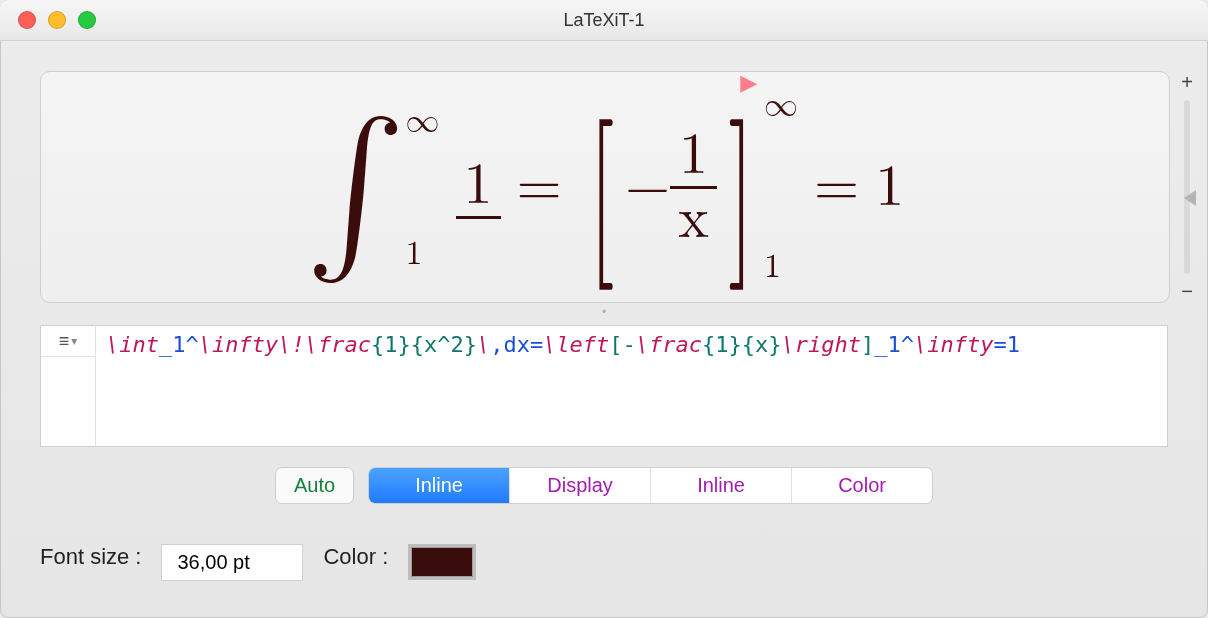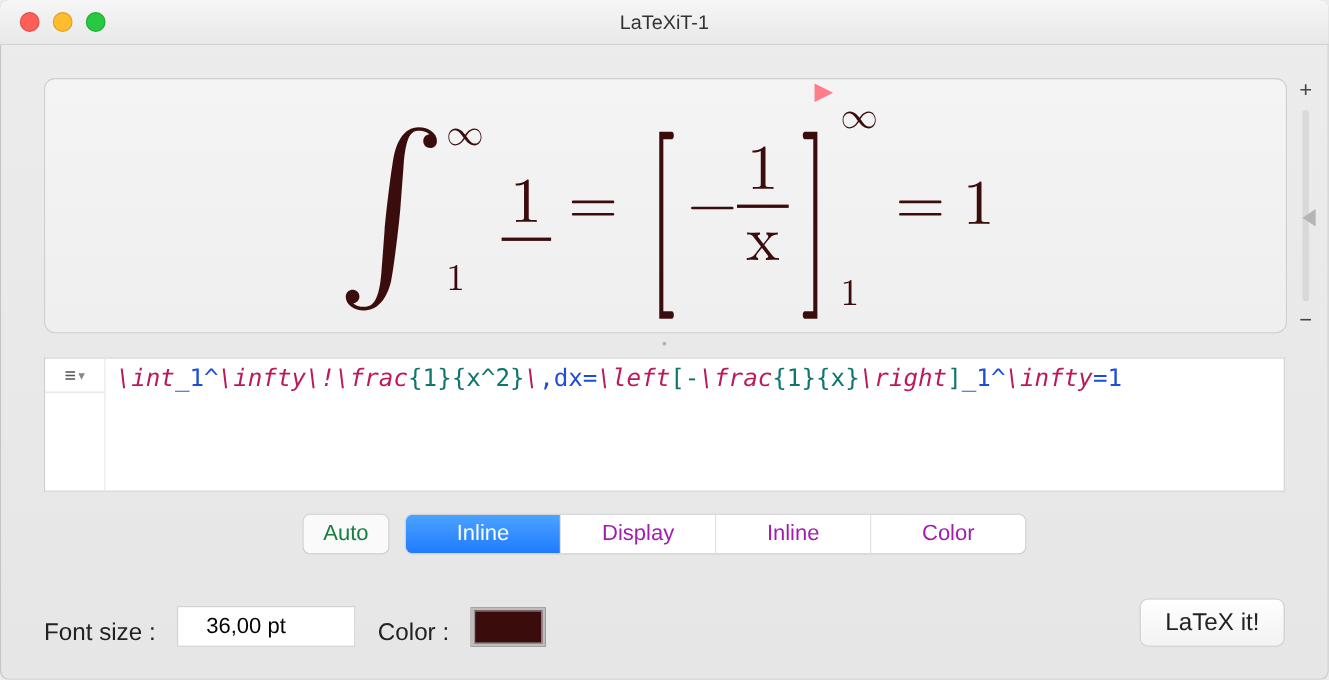--- a/index.html
+++ b/index.html
@@ -213,29 +213,29 @@
     border-right: 1px solid #e0e0e0;
   }
   .segmented .seg:last-child { border-right: none; }
   .segmented .seg.active {
     background: linear-gradient(#4ba3ff, #1f7bff);
     color: #fff;
   }
 
   .bottom-row {
     display:flex;
-    align-items:flex-end;
+    align-items:flex-start;
     margin: 40px 40px 0 40px;
     gap: 20px;
     font-size: 22px;
     color: #222;
   }
   .size-input {
     width: 110px;
-    padding: 6px 25px;
+    padding: 6px 15px;
     border: 1px solid #cfcfcf;
     background: #fff;
     font-size: 20px;
   }
   .color-well {
     width: 62px;
     height: 30px;
     border: 3px solid #bdbdbd;
     background: #3a0c0c;
     box-shadow: 0 0 0 1px #9c9c9c inset;
@@ -334,16 +334,15 @@
       <div class="seg">Color</div>
     </div>
   </div>
 
   <div class="bottom-row">
     <span>Font size :</span>
     <input class="size-input" value="36,00 pt" style="">
     <span>Color :</span>
     <div class="color-well"></div>
     <div class="spacer"></div>
-    <div class="latex-btn">LaTeX it!</div>
   </div>
 
 </div>
 
 </body></html>

